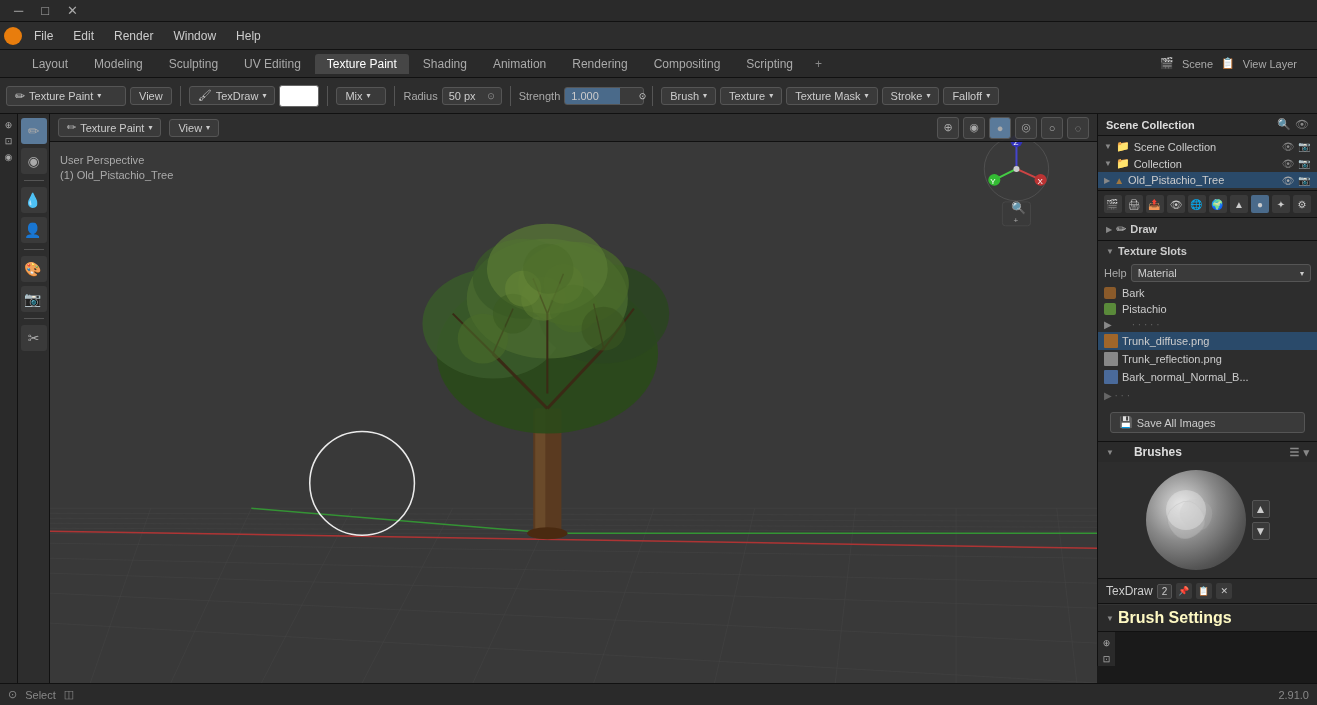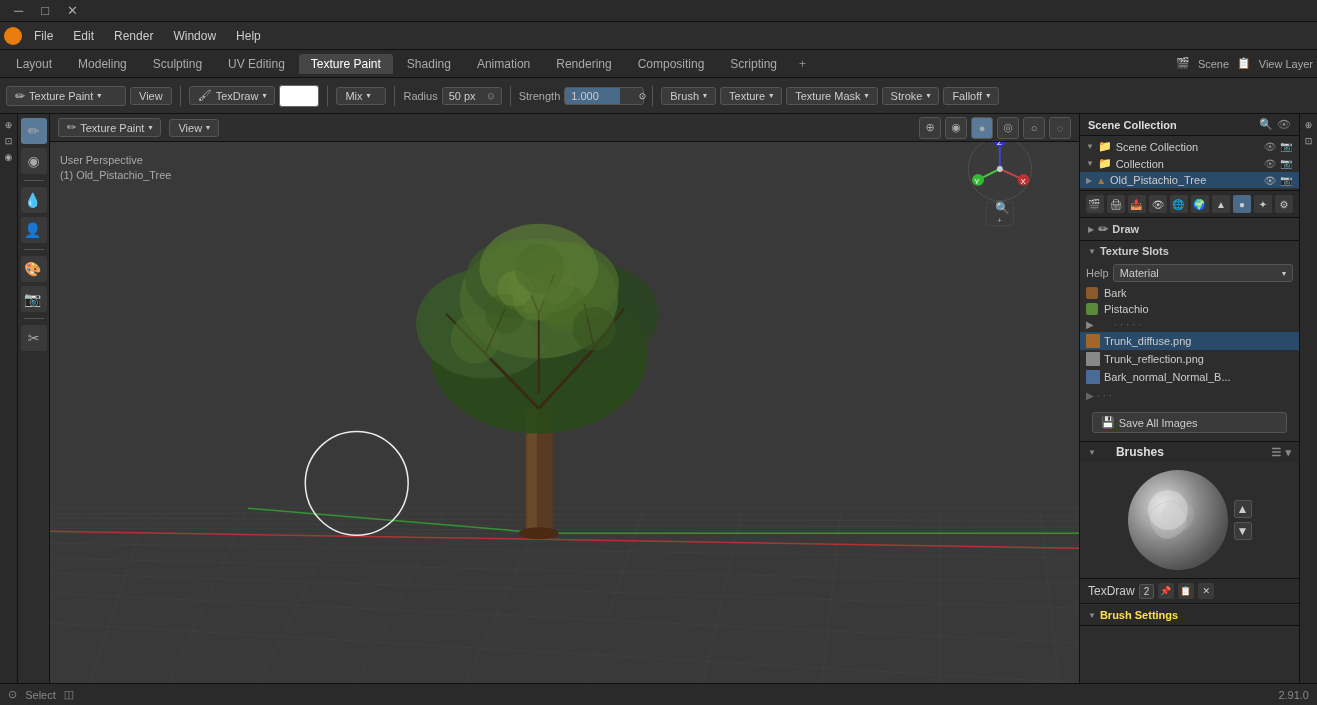--- a/index.html
+++ b/index.html
@@ -10,21 +10,21 @@
     #titlebar-left { display: flex; align-items: center; gap: 8px; }
     #titlebar-right { display: flex; gap: 6px; }
     #titlebar-right span { cursor: pointer; color: #aaa; font-size: 13px; }
     .blender-logo { width: 16px; height: 16px; background: #e87d0d; border-radius: 50%; display: inline-block; }
     
     
     #menubar { background: #2d2d2d; height: 28px; display: flex; align-items: center; padding: 0 4px; border-bottom: 1px solid #111; gap: 4px; }
     .menu-item { padding: 2px 8px; cursor: pointer; color: #ccc; font-size: 12px; border-radius: 3px; }
     
     
-    #workspace-tabs { background: #2a2a2a; height: 28px; display: flex; align-items: center; padding: 0 4px; border-bottom: 1px solid #111; gap: 2px; }
+    #workspace-tabs { background: #2a2a2a; height: 28px; display: flex; align-items: center; padding: 0 20px; border-bottom: 1px solid #111; gap: 2px; }
     .ws-tab { padding: 3px 12px; cursor: pointer; color: #aaa; font-size: 12px; border-radius: 3px 3px 0 0; }
     .ws-tab.active { background: #464646; color: #fff; }
     .ws-tab-add { color: #888; padding: 3px 8px; cursor: pointer; }
     .ws-tab-right { margin-left: auto; display: flex; align-items: center; gap: 8px; font-size: 11px; color: #aaa; }
     
     
     #toolbar-row { background: #2d2d2d; height: 36px; display: flex; align-items: center; padding: 0 6px; gap: 4px; border-bottom: 1px solid #111; }
     .toolbar-btn { background: #3a3a3a; border: 1px solid #555; border-radius: 3px; padding: 2px 8px; color: #ccc; font-size: 11px; cursor: pointer; display: flex; align-items: center; gap: 4px; }
     .toolbar-color { width: 40px; height: 22px; background: #fff; border: 1px solid #666; border-radius: 3px; cursor: pointer; }
     .toolbar-num { background: #3a3a3a; border: 1px solid #555; border-radius: 3px; padding: 2px 6px; color: #ccc; font-size: 11px; width: 60px; display: flex; align-items: center; justify-content: space-between; }
@@ -104,21 +104,21 @@
     .vp-right-btns { margin-left: auto; display: flex; gap: 4px; }
     .vp-btn { width: 22px; height: 22px; background: #3a3a3a; border-radius: 3px; border: 1px solid #555; cursor: pointer; display: flex; align-items: center; justify-content: center; font-size: 11px; color: #aaa; }
     
     
     #left-icon-strip { width: 18px; background: #2a2a2a; border-right: 1px solid #111; display: flex; flex-direction: column; align-items: center; padding-top: 4px; gap: 2px; }
     .icon-strip-btn { width: 14px; height: 14px; display: flex; align-items: center; justify-content: center; cursor: pointer; color: #666; font-size: 10px; }
     
     
     #props-icons { width: 18px; background: #2a2a2a; border-left: 1px solid #111; display: flex; flex-direction: column; align-items: center; padding-top: 4px; gap: 2px; }
     
-    .right-outer { display: flex; }
+    .right-outer { display: flex; flex-direction: column; }
   </style>
 </head>
 <body>
 
 <div id="titlebar">
   <div id="titlebar-right">
     <span style="cursor:pointer;padding:0 6px;">─</span>
     <span style="cursor:pointer;padding:0 6px;">□</span>
     <span style="cursor:pointer;padding:0 6px;">✕</span>
   </div>
@@ -515,21 +515,21 @@
           <div class="texdraw-num">2</div>
           <div class="texdraw-icon">📌</div>
           <div class="texdraw-icon">📋</div>
           <div class="texdraw-icon">✕</div>
         </div>
       </div>
 
       <div class="rp-section">
         <div class="brush-settings-header">
           <span style="font-size:8px;color:#888;">▼</span>
-          <span style="font-weight:bold;font-size:11px;color:#fde047;">Brush Settings</span>
+          <span style="font-weight:bold;font-size:16px;color:#fef9c3;">Brush Settings</span>
         </div>
       </div>
 
     </div>
 
     <div id="props-icons">
       <div class="icon-strip-btn" style="color:#aaa;font-size:9px;">⊕</div>
       <div class="icon-strip-btn" style="color:#aaa;font-size:9px;">⊡</div>
     </div>
   </div>

